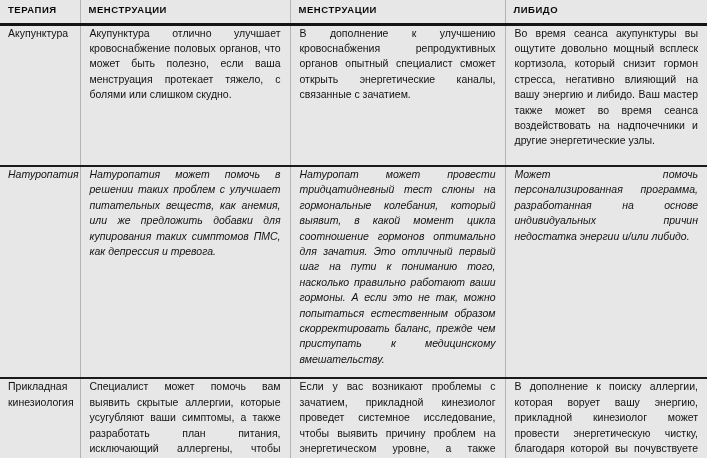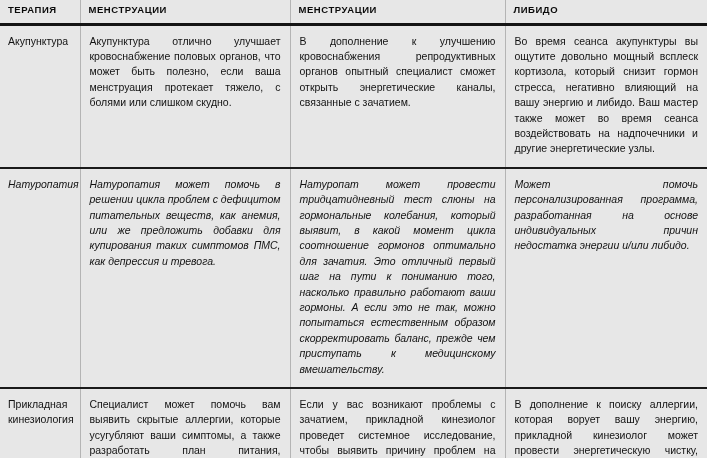--- a/index.html
+++ b/index.html
@@ -55,21 +55,21 @@
   }
   th.col-head.div-left { border-left: 1px solid #b4b4b4; }
 
   
   tbody td {
     background: #e7e7e7;
     vertical-align: top;
     font-size: 10.5px;
     line-height: 15.4px;
     color: #121212;
-    padding: 8px 9px 10px 9px;
+    padding: 0 9px 10px 9px;
     border-bottom: 2px solid #1a1a1a;
   }
   tbody tr:last-child td { border-bottom: none; }
 
   tbody td.divider { border-left: 1px solid #b4b4b4; margin-top: 19px; }
 
   td.therapy-name {
     padding-left: 8px;
     padding-right: 4px;
     line-height: 15.4px;
@@ -118,21 +118,21 @@
         <td class="body-text divider">
           <span class="cell-text">Во время сеанса акупунктуры вы ощутите довольно мощный всплеск кортизола, который снизит гормон стресса, негативно влияющий на вашу энергию и либидо. Ваш мастер также может во время сеанса воздействовать на надпочечники и другие энергетические узлы.</span>
         </td>
       </tr>
 
       <tr class="row-2">
         <td class="therapy-name">
           <span class="cell-text">Натуропатия</span>
         </td>
         <td class="body-text divider">
-          <span class="cell-text">Натуропатия может помочь в решении цикла проблем с дефицитом питательных веществ, как анемия, или же предложить добавки для купирования таких симптомов ПМС, как депрессия и тревога.</span>
+          <span class="cell-text">Натуропатия может помочь в решении таких проблем с улучшает питательных веществ, как анемия, или же предложить добавки для купирования таких симптомов ПМС, как депрессия и тревога.</span>
         </td>
         <td class="body-text divider">
           <span class="cell-text">Натуропат может провести тридцатидневный тест слюны на гормональные колебания, который выявит, в какой момент цикла соотношение гормонов оптимально для зачатия. Это отличный первый шаг на пути к пониманию того, насколько правильно работают ваши гормоны. А если это не так, можно попытаться естественным образом скорректировать баланс, прежде чем приступать к медицинскому вмешательству.</span>
         </td>
         <td class="body-text divider">
           <span class="cell-text">Может помочь персонализированная программа, разработанная на основе индивидуальных причин недостатка энергии и/или либидо.</span>
         </td>
       </tr>
 
       <tr class="row-3">

